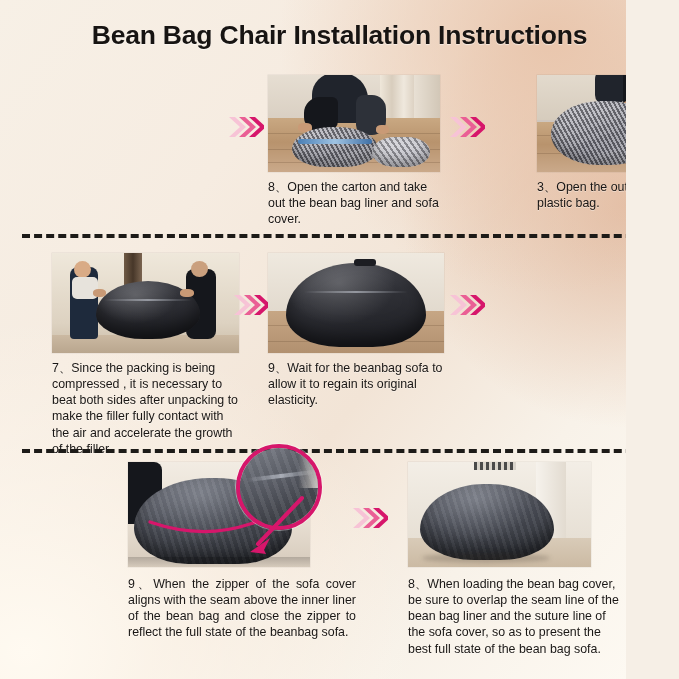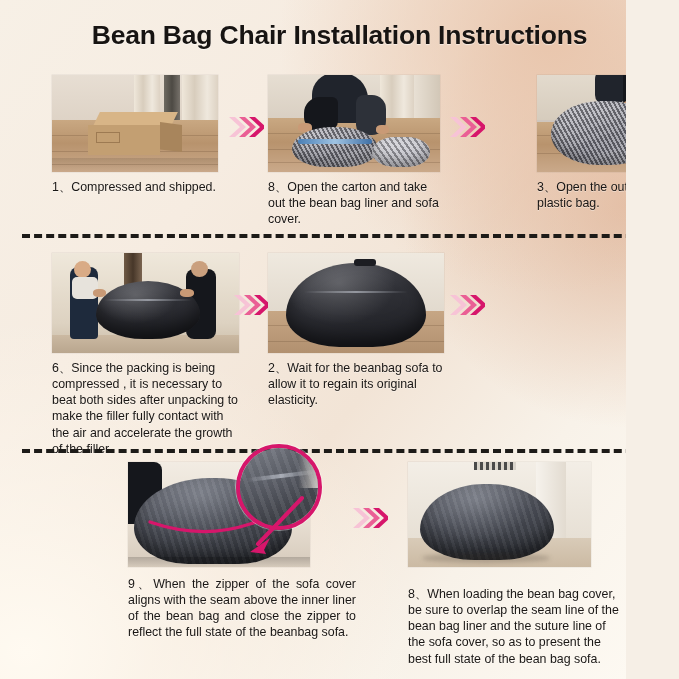--- a/index.html
+++ b/index.html
@@ -104,41 +104,20 @@
   .cal-arrow{position:absolute;z-index:7;}
   .zipline{position:absolute;z-index:5;}
 </style>
 </head>
 <body>
 
 <div id="page">
 
   <div class="title">Bean Bag Chair Installation Instructions</div>
 
-  <div class="step" style="left:52px;top:75px;width:168px;">
-    <div class="photo" style="width:166px;height:97px;">
-      <div class="scene">
-        <div class="wall"></div>
-        <div class="curtain" style="left:82px;width:26px;"></div>
-        <div class="curtain" style="left:112px;width:16px;background:linear-gradient(90deg,#6e6a62,#4d4a44,#76716a);"></div>
-        <div class="curtain" style="left:130px;width:36px;"></div>
-        <div class="floor"></div>
-        <div class="floorplank" style="top:62%;"></div>
-        <div class="floorplank" style="top:78%;"></div>
-        <div class="floorplank" style="top:92%;"></div>
-        <div class="box-top" style="left:44px;top:37px;width:78px;height:16px;"></div>
-        <div class="box-front" style="left:36px;top:50px;width:72px;height:30px;"></div>
-        <div class="box-side" style="left:108px;top:47px;width:22px;height:30px;
-             clip-path:polygon(0 0,100% 10%,100% 100%,0 92%);"></div>
-        <div style="position:absolute;left:44px;top:57px;width:22px;height:9px;border:1px solid rgba(120,85,50,.5);"></div>
-        <div style="position:absolute;left:0;bottom:0;right:0;height:14px;background:linear-gradient(180deg,rgba(0,0,0,.10),rgba(0,0,0,0));"></div>
-      </div>
-    </div>
-    <div class="cap">1、Compressed and shipped.</div>
-  </div>
 
   <div class="arrow" style="left:228px;top:114px;">
     <svg viewBox="0 0 36 26" aria-hidden="true">
       <path d="M1 3 L12 13 L1 23 L7 23 L18 13 L7 3 Z" fill="#f7c3d6"></path>
       <path d="M11 3 L22 13 L11 23 L17 23 L28 13 L17 3 Z" fill="#ea5f95"></path>
       <path d="M21 3 L32 13 L21 23 L27 23 L38 13 L27 3 Z" fill="#d6166b"></path>
     </svg>
   </div>
 
   <div class="step" style="left:268px;top:75px;width:175px;">
@@ -208,21 +187,21 @@
         <div class="head" style="left:22px;top:8px;width:17px;height:17px;background:#d9ab86;"></div>
         <div style="position:absolute;left:20px;top:24px;width:26px;height:22px;background:#e7e3dc;border-radius:5px;"></div>
         <div class="person dk" style="left:134px;top:16px;width:30px;height:70px;border-radius:8px;"></div>
         <div class="head" style="left:139px;top:8px;width:17px;height:16px;background:#caa07e;"></div>
         <div class="bean" style="left:44px;top:28px;width:104px;height:58px;"></div>
         <div class="skin" style="left:41px;top:36px;width:13px;height:8px;"></div>
         <div class="skin" style="left:128px;top:36px;width:14px;height:8px;"></div>
         <div class="seam" style="left:52px;top:46px;width:88px;"></div>
       </div>
     </div>
-    <div class="cap">6、Since the packing is being compressed , it is necessary to beat both sides after unpacking to make the filler fully contact with the air and accelerate the growth of the filler.</div>
+    <div class="cap">7、Since the packing is being compressed , it is necessary to beat both sides after unpacking to make the filler fully contact with the air and accelerate the growth of the filler.</div>
   </div>
 
   <div class="arrow" style="left:233px;top:292px;">
     <svg viewBox="0 0 36 26" aria-hidden="true">
       <path d="M1 3 L12 13 L1 23 L7 23 L18 13 L7 3 Z" fill="#f7c3d6"></path>
       <path d="M11 3 L22 13 L11 23 L17 23 L28 13 L17 3 Z" fill="#ea5f95"></path>
       <path d="M21 3 L32 13 L21 23 L27 23 L38 13 L27 3 Z" fill="#d6166b"></path>
     </svg>
   </div>
 
@@ -231,21 +210,21 @@
       <div class="scene">
         <div class="wall" style="height:58%;background:linear-gradient(180deg,#efe9df,#e2dace);"></div>
         <div class="floor" style="height:42%;background:linear-gradient(180deg,#c6a684,#b1906f);"></div>
         <div class="floorplank" style="top:72%;"></div>
         <div class="floorplank" style="top:88%;"></div>
         <div class="bean" style="left:18px;top:10px;width:140px;height:84px;border-radius:50% 50% 38% 38%/62% 62% 38% 38%;"></div>
         <div class="seam" style="left:36px;top:38px;width:104px;"></div>
         <div style="position:absolute;left:86px;top:6px;width:22px;height:7px;background:#1c1d22;border-radius:3px;"></div>
       </div>
     </div>
-    <div class="cap">2、Wait for the beanbag sofa to allow it to regain its original elasticity.</div>
+    <div class="cap">9、Wait for the beanbag sofa to allow it to regain its original elasticity.</div>
   </div>
 
   <div class="arrow" style="left:449px;top:292px;">
     <svg viewBox="0 0 36 26" aria-hidden="true">
       <path d="M1 3 L12 13 L1 23 L7 23 L18 13 L7 3 Z" fill="#f7c3d6"></path>
       <path d="M11 3 L22 13 L11 23 L17 23 L28 13 L17 3 Z" fill="#ea5f95"></path>
       <path d="M21 3 L32 13 L21 23 L27 23 L38 13 L27 3 Z" fill="#d6166b"></path>
     </svg>
   </div>
 
@@ -305,16 +284,16 @@
              background:linear-gradient(90deg,#f6f2ec,#e2dbd0);"></div>
         <div style="position:absolute;left:66px;top:0;width:42px;height:8px;
              background:repeating-linear-gradient(90deg,#4a4a4a 0 3px,#d9d4cb 3px 6px);"></div>
         <div class="floor" style="height:28%;background:linear-gradient(180deg,#d9cbb8,#cbbaa3);"></div>
         <div class="bean velvet" style="left:12px;top:22px;width:134px;height:76px;
              border-radius:48% 48% 40% 40%/60% 60% 40% 40%;"></div>
         <div style="position:absolute;left:14px;bottom:4px;width:128px;height:10px;border-radius:50%;
              background:rgba(60,50,40,.22);filter:blur(2px);"></div>
       </div>
     </div>
-    <div class="cap" style="margin-top:19px;width:214px;">8、When loading the bean bag cover, be sure to overlap the seam line of the bean bag liner and the suture line of the sofa cover, so as to present the best full state of the bean bag sofa.</div>
+    <div class="cap" style="margin-top:9px;width:214px;">8、When loading the bean bag cover, be sure to overlap the seam line of the bean bag liner and the suture line of the sofa cover, so as to present the best full state of the bean bag sofa.</div>
   </div>
 
 </div>
 
 </body></html>

